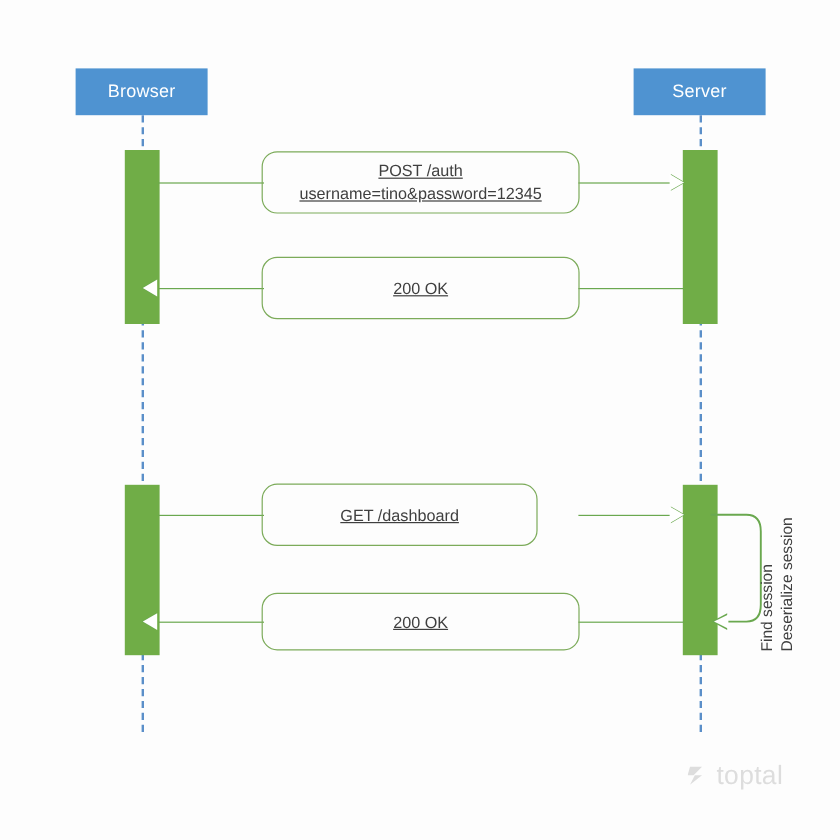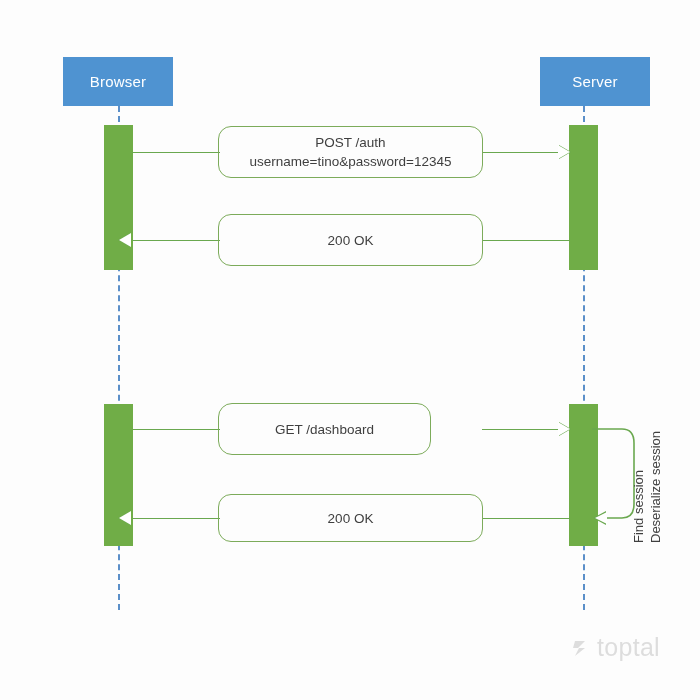--- a/index.html
+++ b/index.html
@@ -12,31 +12,31 @@
     width: 700px;
     height: 700px;
     background: #fdfdfd;
     overflow: hidden;
     font-family: "Liberation Sans", sans-serif;
   }
 
   
   .actor-box {
     position: absolute;
-    height: 49px;
+    height: 39px;
     background: #4f93d1;
     color: #ffffff;
     display: flex;
     align-items: center;
     justify-content: center;
     font-size: 15px;
     letter-spacing: .2px;
   }
   .actor-box.browser { left: 63px;  top: 57px; width: 110px; }
-  .actor-box.server  { left: 540px; top: 57px; width: 110px; text-align: right; }
+  .actor-box.server  { left: 528px; top: 57px; width: 110px; text-align: right; }
 
   
   .lifeline {
     position: absolute;
     width: 0;
     border-left: 2px dashed #5b8fc9;
     top: 96px;
     height: 514px;
   }
   .lifeline.browser { left: 118px; }
@@ -61,26 +61,27 @@
     border-radius: 13px;
     background: transparent;
     display: flex;
     flex-direction: column;
     align-items: center;
     justify-content: center;
     color: #3f3f3f;
     font-size: 13.5px;
     line-height: 19px;
     text-align: center;
+    text-decoration: underline;
   }
   .msg-box .line2 { white-space: nowrap; text-align: right; }
 
   .mb1 { left: 218px; top: 126px; width: 265px; height: 52px; }
   .mb2 { left: 218px; top: 214px; width: 265px; height: 52px; }
-  .mb3 { left: 218px; top: 403px; width: 213px; height: 52px; border-radius: 14px; }
+  .mb3 { left: 218px; top: 403px; width: 230px; height: 52px; }
   .mb4 { left: 218px; top: 494px; width: 265px; height: 48px; }
 
   
   .hline {
     position: absolute;
     height: 0;
     border-top: 1.6px solid #6aa84f;
   }
 
   
@@ -135,21 +136,21 @@
     position: absolute;
     left: 573px;
     top: 633px;
     display: flex;
     align-items: center;
     gap: 6px;
     opacity: .95;
   }
   .watermark .wm-text {
     color: #dcdcdc;
-    font-size: 25px;
+    font-size: 22px;
     letter-spacing: .3px;
   }
   .watermark .wm-mark {
     width: 18px;
     height: 20px;
     display: block;
   }
 </style>
 </head>
 <body>

